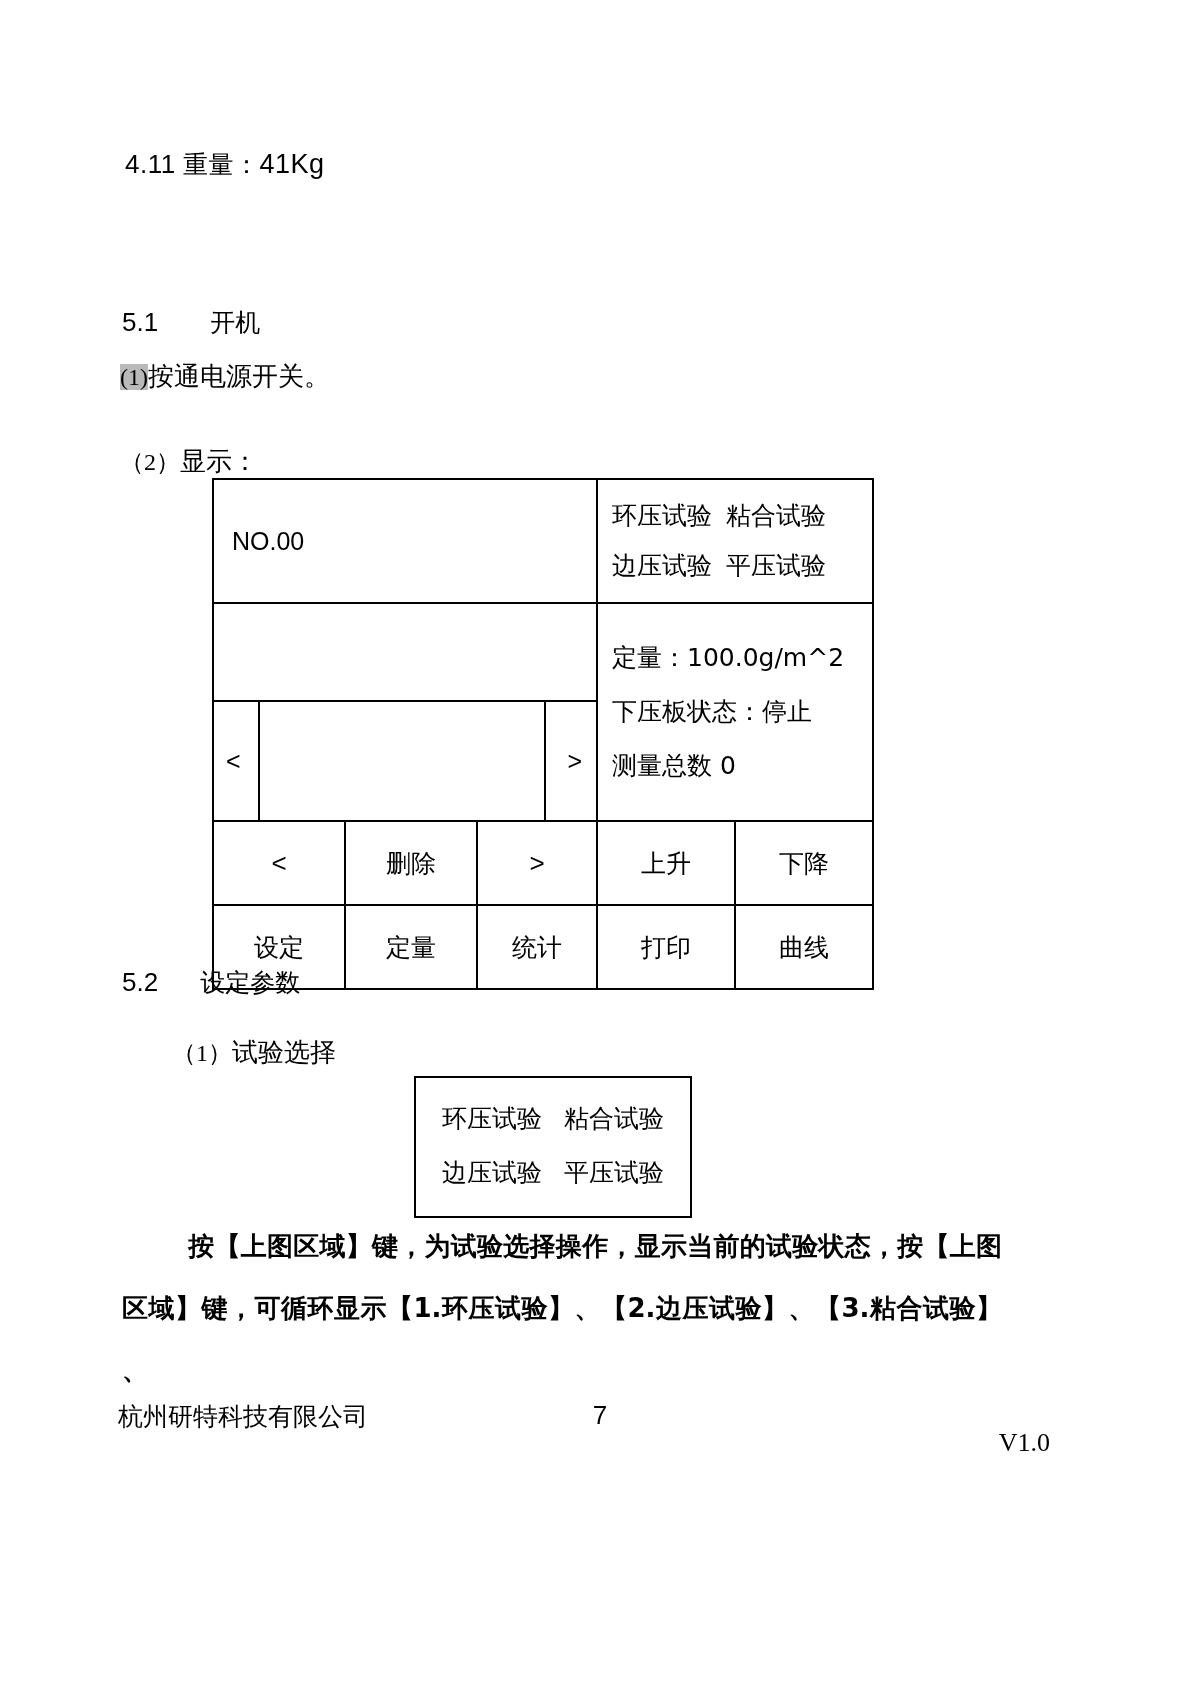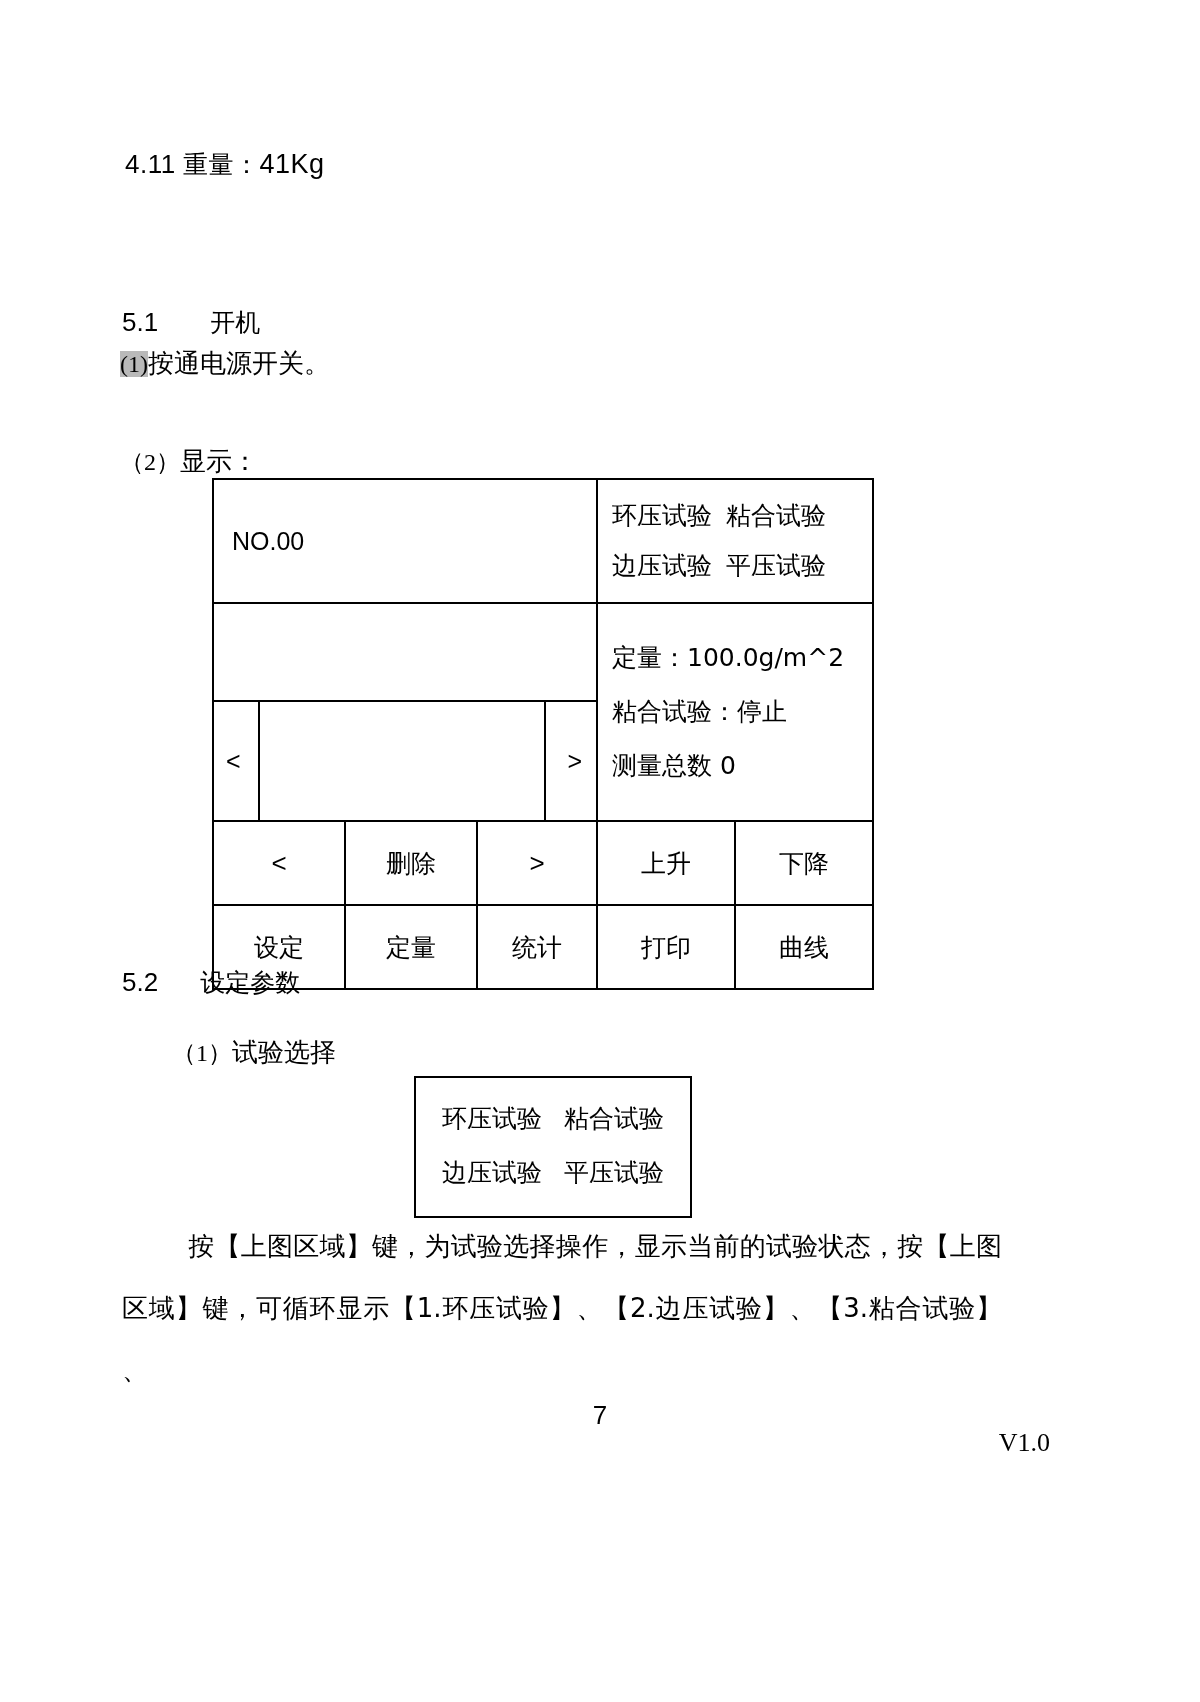--- a/index.html
+++ b/index.html
@@ -68,21 +68,21 @@
   }
   .sub-51 .lbl {
     font-family: "DejaVu Sans", sans-serif;
     margin-left: 52px;
     font-size: 25px;
   }
 
   .item-1 {
     position: absolute;
     left: 120px;
-    top: 346px;
+    top: 359px;
     font-size: 26px;
     font-family: "DejaVu Sans", serif;
   }
   .item-1 .hl {
     background: #b9b9b9;
     font-family: "Liberation Serif", serif;
     font-size: 24px;
   }
 
   .item-2 {
@@ -125,20 +125,21 @@
 
   .para {
     position: absolute;
     left: 122px;
     top: 1215px;
     width: 880px;
     font-size: 26px;
     font-family: "DejaVu Sans", sans-serif;
     line-height: 62px;
     text-align: justify;
+    font-weight: bold;
   }
   .para .indent { display: inline-block; width: 66px; }
 
   
   .display-table {
     position: absolute;
     left: 212px;
     top: 478px;
     width: 660px;
     border-collapse: collapse;
@@ -271,21 +272,21 @@
         <td class="cell-no" colspan="5">NO.00</td>
         <td class="cell-tests" colspan="2" rowspan="1">
           <span>环压试验</span><span class="sp"></span><span>粘合试验</span>
           <span class="row2"><span>边压试验</span><span class="sp"></span><span>平压试验</span></span>
         </td>
       </tr>
       <tr>
         <td class="cell-empty-mid" colspan="5"></td>
         <td class="cell-params" colspan="2" rowspan="2">
           <span class="pl">定量：100.0g/m^2</span>
-          <span class="pl">粘合试验：停止</span>
+          <span class="pl">下压板状态：停止</span>
           <span class="pl">测量总数 0</span>
         </td>
       </tr>
       <tr>
         <td class="cell-arrow cell-arrow-l" style="height:108px">&lt;</td>
         <td colspan="3"></td>
         <td class="cell-arrow cell-arrow-r">&gt;</td>
       </tr>
       <tr>
         <td class="btn-cell ltr" colspan="2">&lt;</td>
@@ -317,17 +318,18 @@
       <span>环压试验</span><span class="sp"></span><span>粘合试验</span>
     </div>
     <div>
       <span>边压试验</span><span class="sp"></span><span>平压试验</span>
     </div>
   </div>
 
   <div class="para"><span class="indent"></span><span>按【上图区域】键，为试验选择操作，显示当前的试验状态，按【上图区域】键，可循环显示【1.环压试验】、【2.边压试验】、【3.粘合试验】 、</span></div>
 
   <div class="footer">
+    <span class="f-left">杭州研特科技有限公司</span>
     <span class="f-center">7</span>
     <span class="f-right">V1.0</span>
   </div>
 
 </div>
 
 </body></html>

